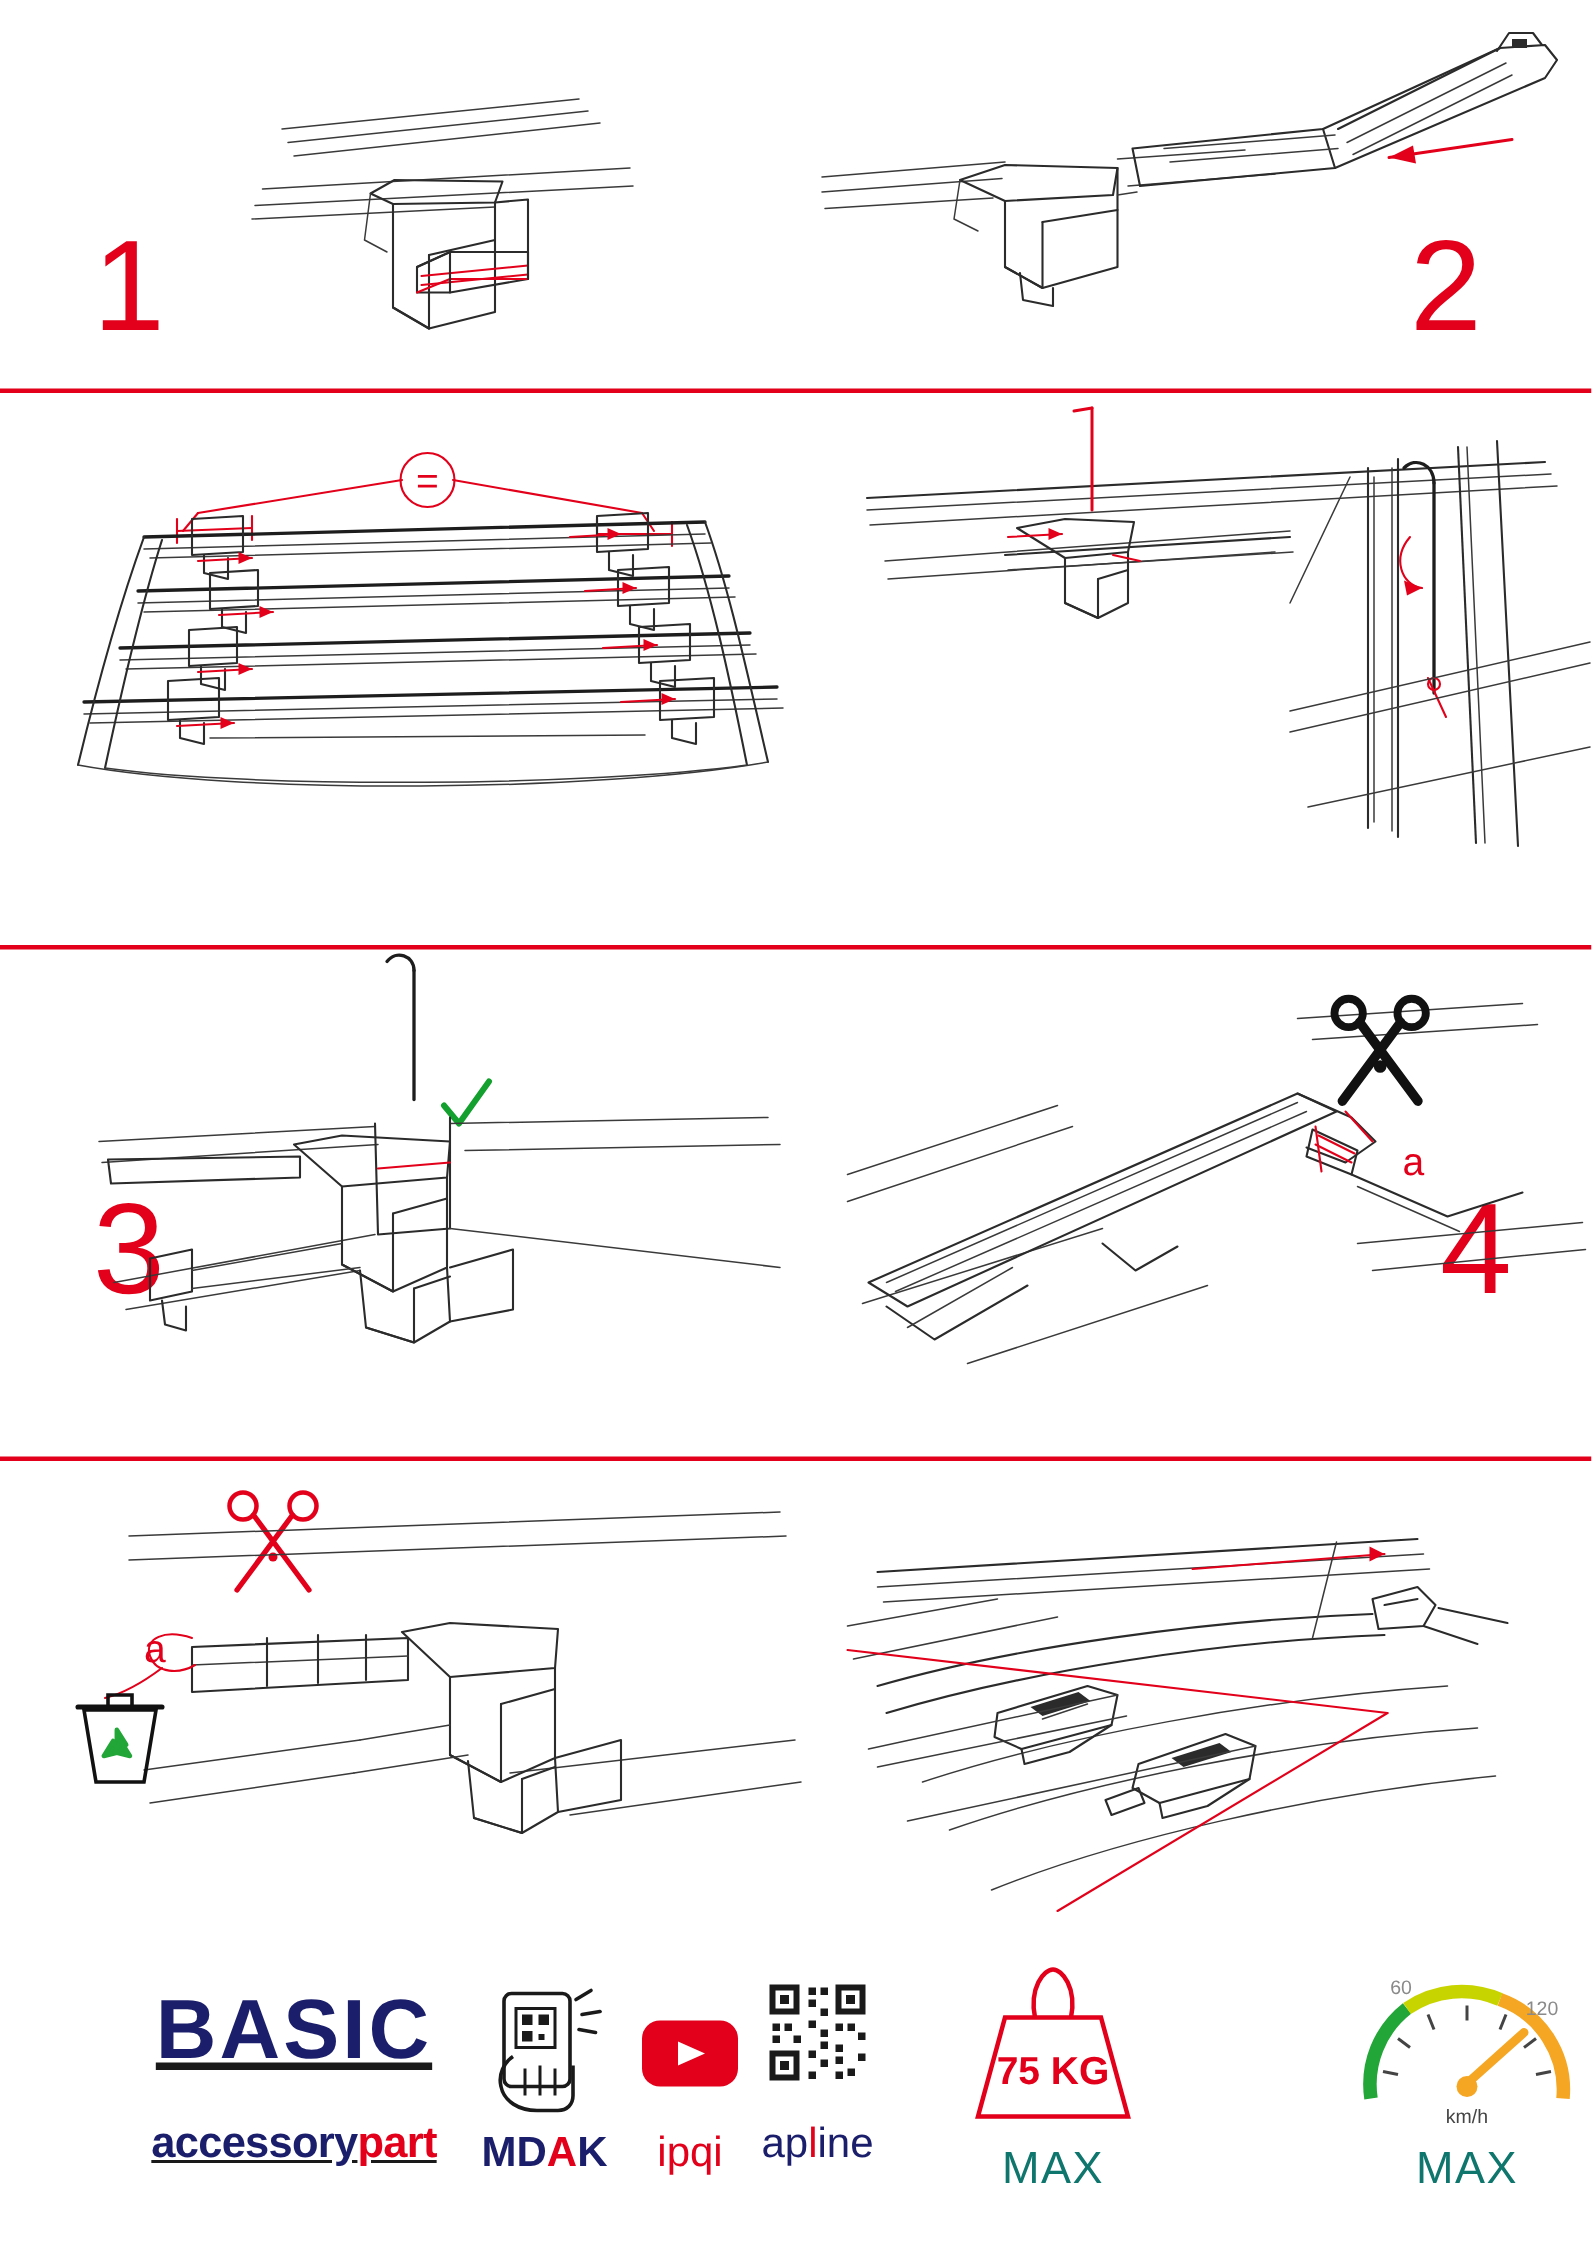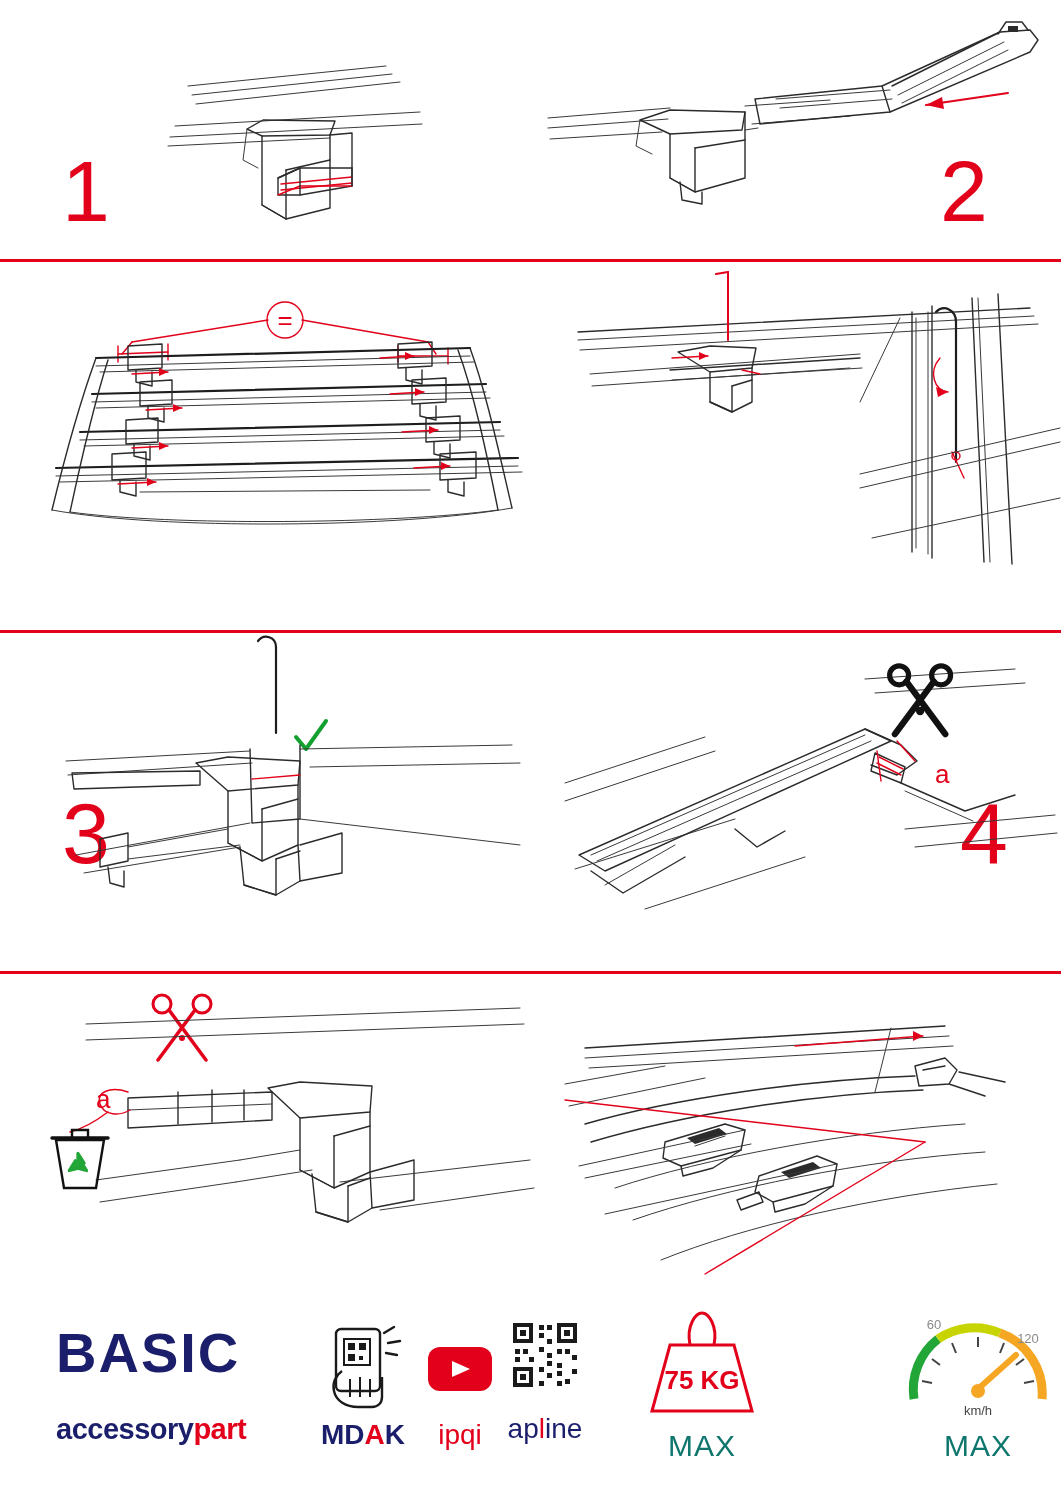--- a/index.html
+++ b/index.html
@@ -24,21 +24,21 @@
   .ln-thick{fill:none;stroke:#1d1d1d;stroke-width:2.2;stroke-linecap:round;stroke-linejoin:round;}
   .ln-red{fill:none;stroke:#e2001a;stroke-width:1.4;stroke-linecap:round;stroke-linejoin:round;}
   .ln-red-th{fill:none;stroke:#e2001a;stroke-width:2;stroke-linecap:round;stroke-linejoin:round;}
   .fill-dark{fill:#2b2b2b;}
   .fill-red{fill:#e2001a;}
   .lbl-red{fill:#e2001a;font-family:"Liberation Sans",sans-serif;font-size:26px;}
   .check{fill:none;stroke:#14a02e;stroke-width:4;stroke-linecap:round;stroke-linejoin:round;}
 
   
   .footer{position:absolute;left:0;top:1295px;width:1061px;height:205px;}
-  .brandbox{position:absolute;left:56px;top:28px;width:240px;text-align:left;}
+  .brandbox{position:absolute;left:76px;top:28px;width:240px;text-align:center;text-decoration:underline;}
   .brand-basic{font-family:"Liberation Sans",sans-serif;font-weight:700;font-size:56px;letter-spacing:2px;color:#1b1f6b;line-height:60px;}
   .brand-accessory{font-family:"Liberation Sans",sans-serif;font-weight:700;font-size:29px;letter-spacing:-0.5px;color:#1b1f6b;margin-top:30px;}
   .brand-accessory .part{color:#e2001a;}
 
   .logo-cell{position:absolute;text-align:center;}
   .logo-cap{font-family:"Liberation Sans",sans-serif;font-size:28px;font-weight:700;letter-spacing:0px;margin-top:8px;}
   .mdak{color:#1b1f6b;}
   .mdak .a{color:#e2001a;}
   .ipqi{color:#e2001a;font-weight:400;}
   .apline{color:#1b1f6b;font-weight:400;}

